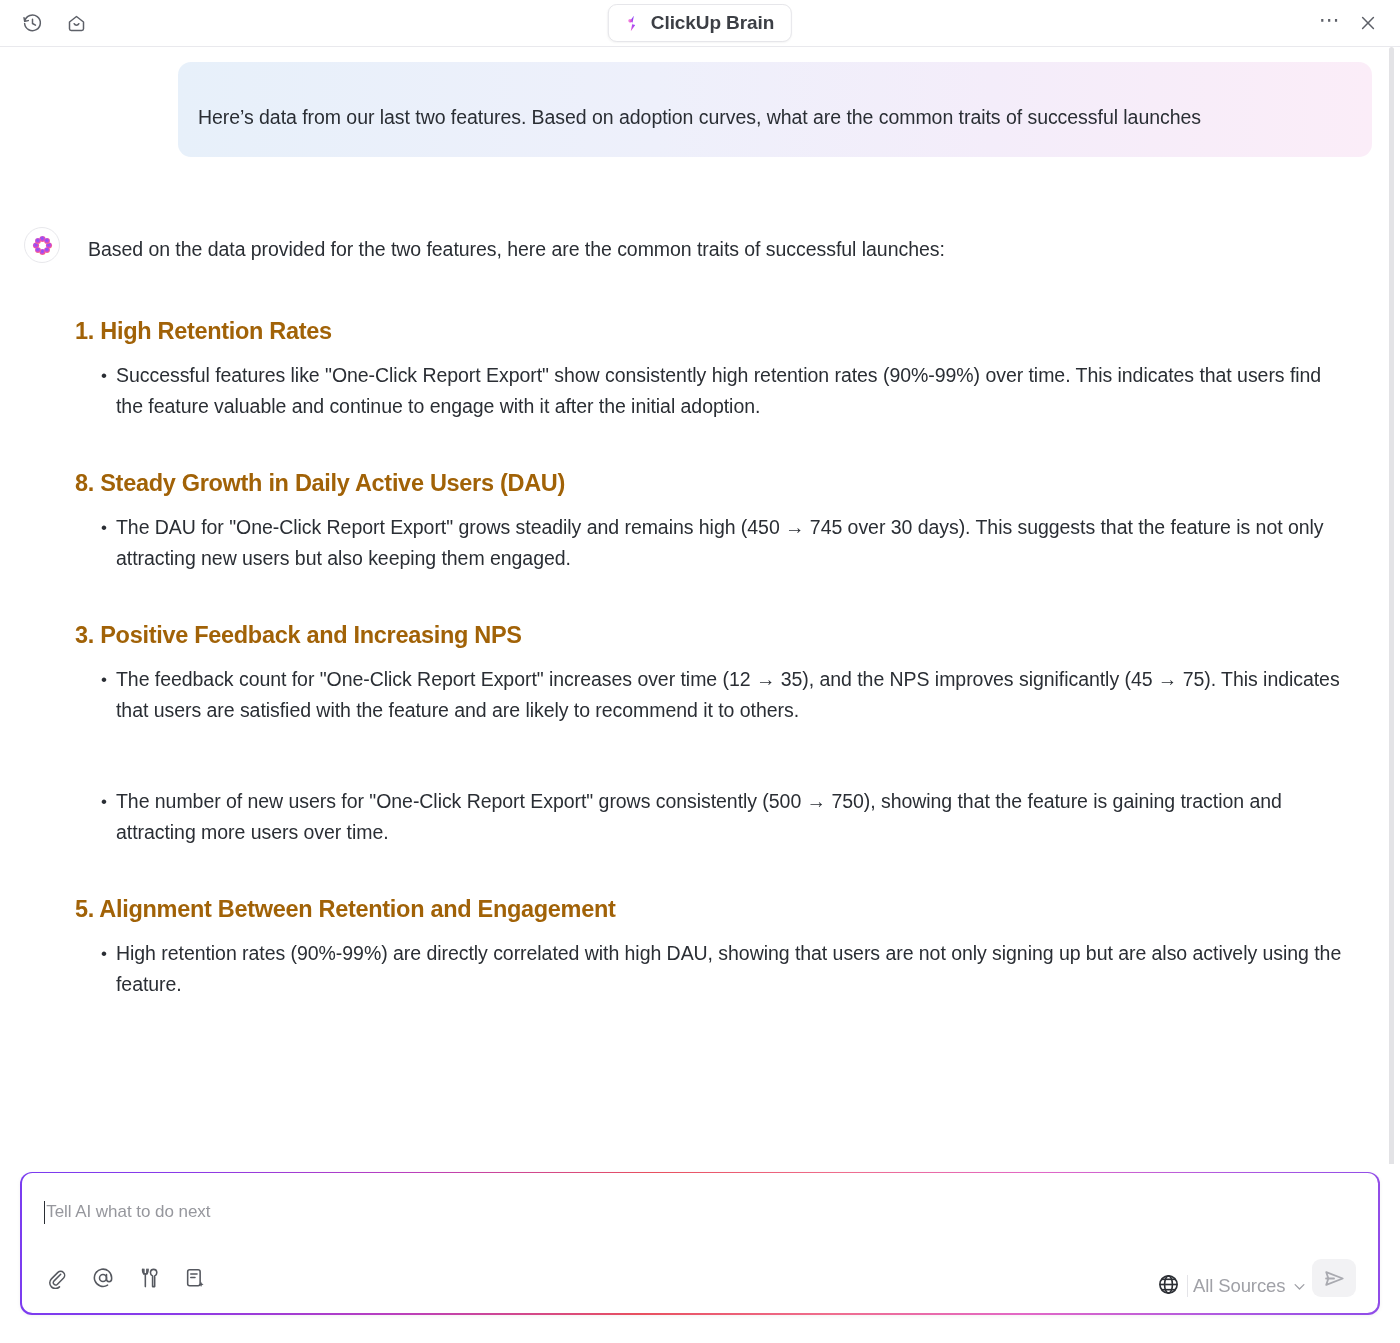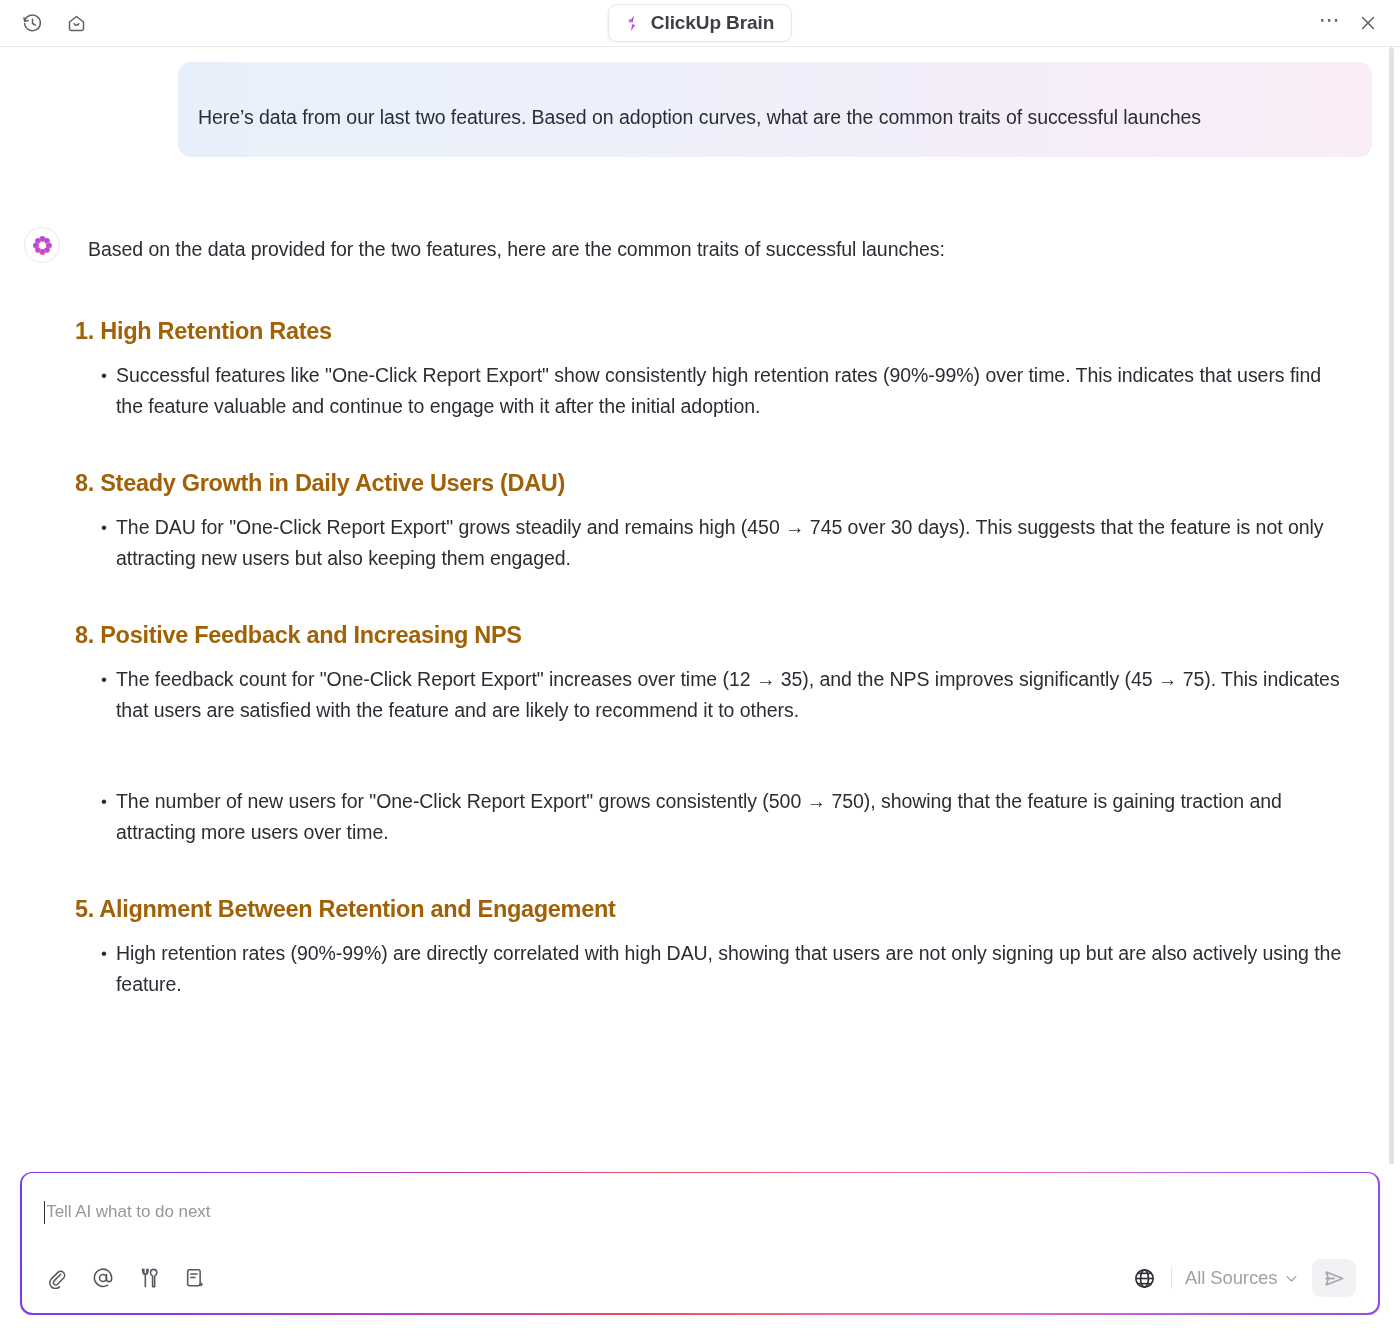--- a/index.html
+++ b/index.html
@@ -262,22 +262,22 @@
     align-items: center;
     justify-content: center;
     cursor: pointer;
     border-radius: 5px;
     color: #55585f;
   }
 
   .composer-right {
     margin-left: auto;
     display: flex;
-    align-items: center;
-    gap: 13px;
+    align-items: flex-end;
+    gap: 5px;
   }
   .divider-v {
     width: 1px;
     height: 22px;
     background: #e4e4e8;
   }
   .sources-select {
     display: flex;
     align-items: center;
     gap: 7px;
@@ -397,21 +397,21 @@
         </div>
 
         <div class="section">
           <div class="section-title">8. Steady Growth in Daily Active Users (DAU)</div>
           <ul class="section-list">
             <li>The DAU for "One-Click Report Export" grows steadily and remains high (450 → 745 over 30 days). This suggests that the feature is not only attracting new users but also keeping them engaged.</li>
           </ul>
         </div>
 
         <div class="section">
-          <div class="section-title">8. Positive Feedback and Increasing NPS</div>
+          <div class="section-title">3. Positive Feedback and Increasing NPS</div>
           <ul class="section-list">
             <li>The feedback count for "One-Click Report Export" increases over time (12 → 35), and the NPS improves significantly (45 → 75). This indicates that users are satisfied with the feature and are likely to recommend it to others.</li>
           </ul>
         </div>
 
         <div class="section">
           <ul class="section-list">
             <li>The number of new users for "One-Click Report Export" grows consistently (500 → 750), showing that the feature is gaining traction and attracting more users over time.</li>
           </ul>
         </div>

